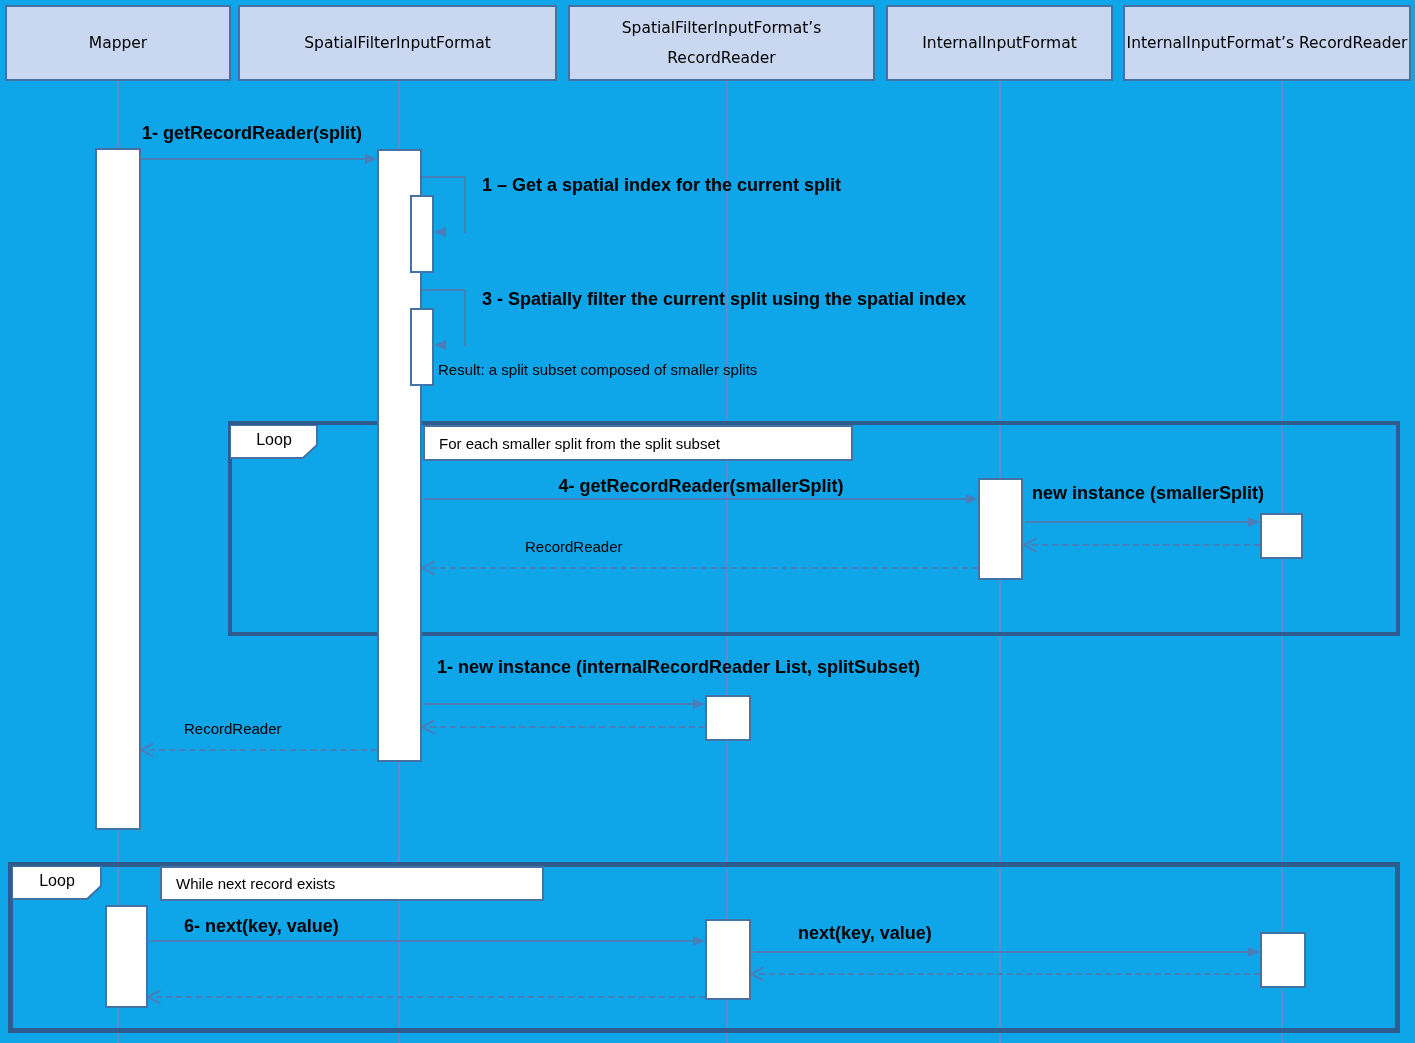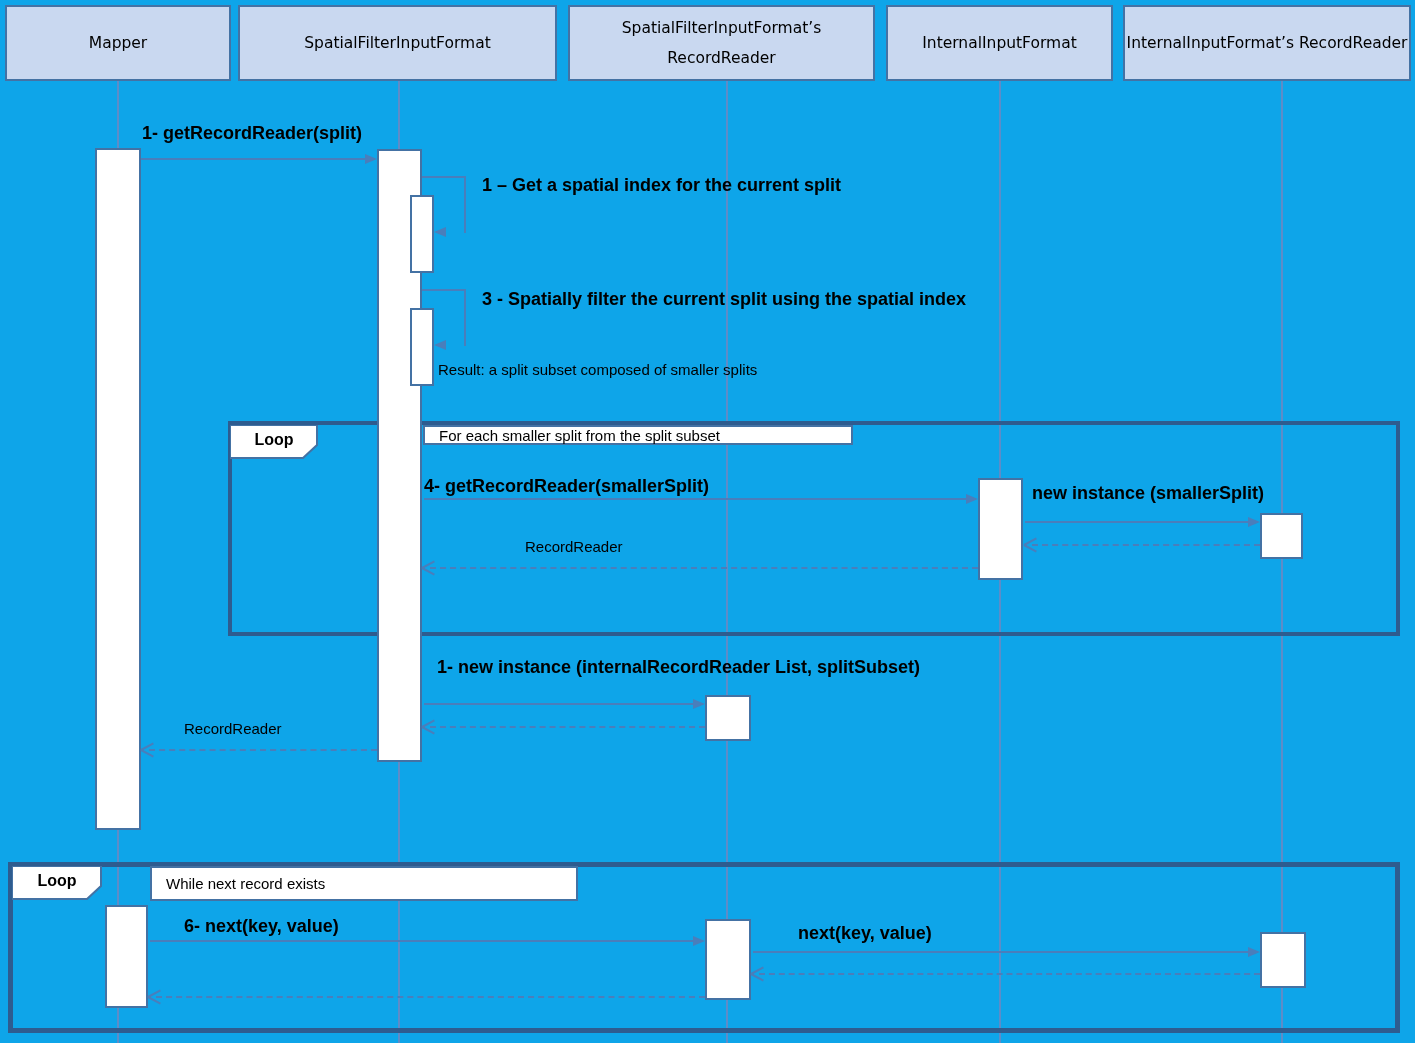--- a/index.html
+++ b/index.html
@@ -25,38 +25,38 @@
   .act{position:absolute;background:#ffffff;border:2px solid var(--header-border);box-sizing:border-box;}
   .frame{position:absolute;box-sizing:border-box;border:4px solid var(--frame);background:transparent;}
   .frame.thick{border-width:5px;}
   .cond{
     position:absolute;background:#ffffff;border:2px solid var(--header-border);box-sizing:border-box;
     font-size:15px;display:flex;align-items:center;padding-left:14px;
   }
   .looptag{position:absolute;}
   .looptag .tagtxt{
     position:absolute;left:0;top:0;width:100%;height:88%;display:flex;align-items:center;
-    justify-content:center;font-weight:bold;font-size:16px;
+    justify-content:center;font-weight:normal;font-size:16px;
   }
   .sline{position:absolute;height:0;border-top:2px solid var(--arrow);}
   .dline{position:absolute;height:0;border-top:2px dashed var(--arrow);}
   .tri-r{position:absolute;width:0;height:0;border-style:solid;border-width:5.5px 0 5.5px 12px;
     border-color:transparent transparent transparent var(--arrow);}
   .tri-l{position:absolute;width:0;height:0;border-style:solid;border-width:5.5px 12px 5.5px 0;
     border-color:transparent var(--arrow) transparent transparent;}
   .ochev{position:absolute;width:14px;height:14px;}
   .ochev::before,.ochev::after{content:"";position:absolute;left:0;top:6px;width:14px;height:2px;
     background:var(--arrow);transform-origin:0 50%;}
   .ochev::before{transform:rotate(28deg);}
   .ochev::after{transform:rotate(-28deg);}
   .selfcall{position:absolute;box-sizing:border-box;border-top:2px solid var(--arrow);
     border-right:2px solid var(--arrow);}
   .mlabel{position:absolute;font-weight:bold;font-size:18px;white-space:nowrap;}
   .plabel{position:absolute;font-weight:normal;font-size:15px;white-space:nowrap;}
-  .center{}
+  .center{text-align:center;}
 </style>
 </head>
 <body>
 
 <div class="stage">
 
   <div class="lifeline" style="left:117px"></div>
   <div class="lifeline" style="left:398px"></div>
   <div class="lifeline" style="left:726px"></div>
   <div class="lifeline" style="left:999px"></div>
@@ -91,31 +91,31 @@
   <div class="head" style="left:1123px;width:288px">
     <span>InternalInputFormat’s RecordReader</span>
   </div>
 
   <div class="looptag" style="left:230px;top:425px;width:88px;height:34px">
     <svg width="88" height="34" viewBox="0 0 88 34">
       <path d="M0 0 H87 V20 L73 33 H0 Z" fill="#ffffff" stroke="#4472a4" stroke-width="2"></path>
     </svg>
     <div class="tagtxt">Loop</div>
   </div>
-  <div class="cond" style="left:423px;top:425px;width:430px;height:20px">
+  <div class="cond" style="left:423px;top:425px;width:430px;height:36px">
     <span>For each smaller split from the split subset</span>
   </div>
 
   <div class="looptag" style="left:12px;top:866px;width:90px;height:34px">
     <svg width="90" height="34" viewBox="0 0 90 34">
       <path d="M0 0 H89 V20 L75 33 H0 Z" fill="#ffffff" stroke="#4472a4" stroke-width="2"></path>
     </svg>
     <div class="tagtxt">Loop</div>
   </div>
-  <div class="cond" style="left:150px;top:866px;width:428px;height:35px">
+  <div class="cond" style="left:160px;top:866px;width:384px;height:35px">
     <span>While next record exists</span>
   </div>
 
   <div class="mlabel" style="left:142px;top:123px">1- getRecordReader(split)</div>
   <div class="sline" style="left:141px;top:158px;width:226px"></div>
   <div class="tri-r" style="left:365px;top:154px"></div>
 
   <div class="mlabel" style="left:482px;top:175px">1 – Get a spatial index for the current split</div>
   <div class="selfcall" style="left:422px;top:176px;width:44px;height:57px"></div>
   <div class="tri-l" style="left:434px;top:227px"></div>

